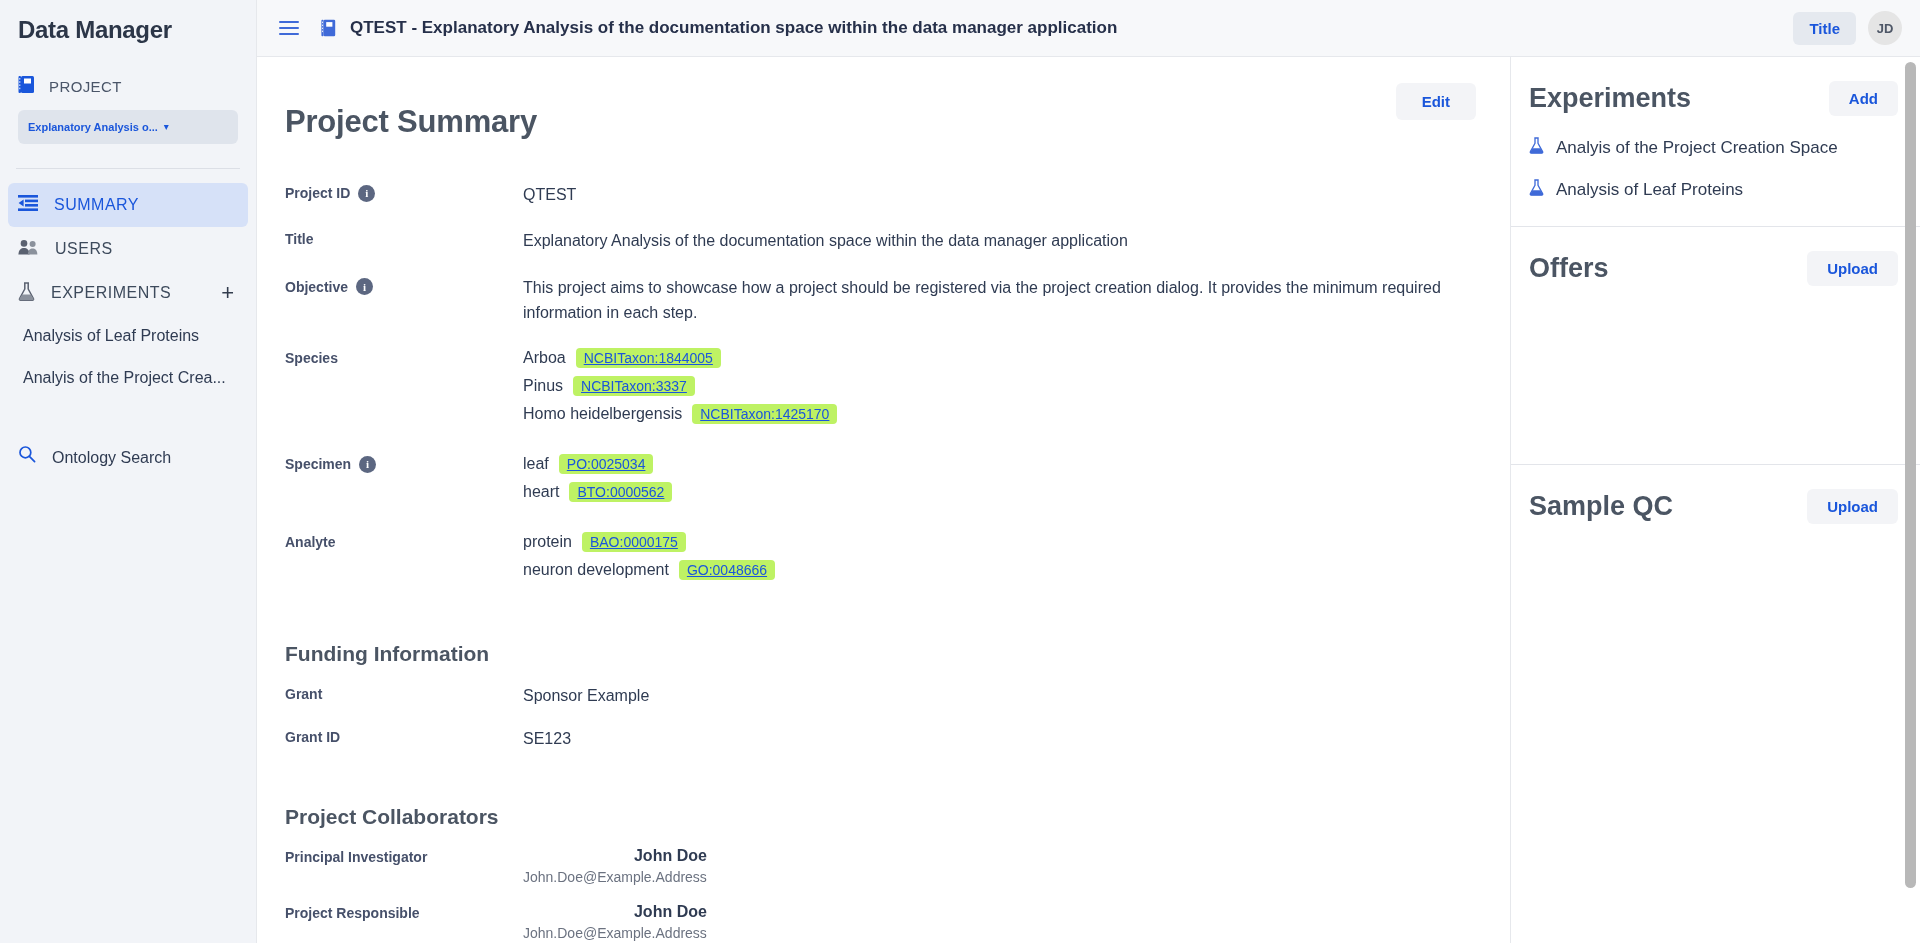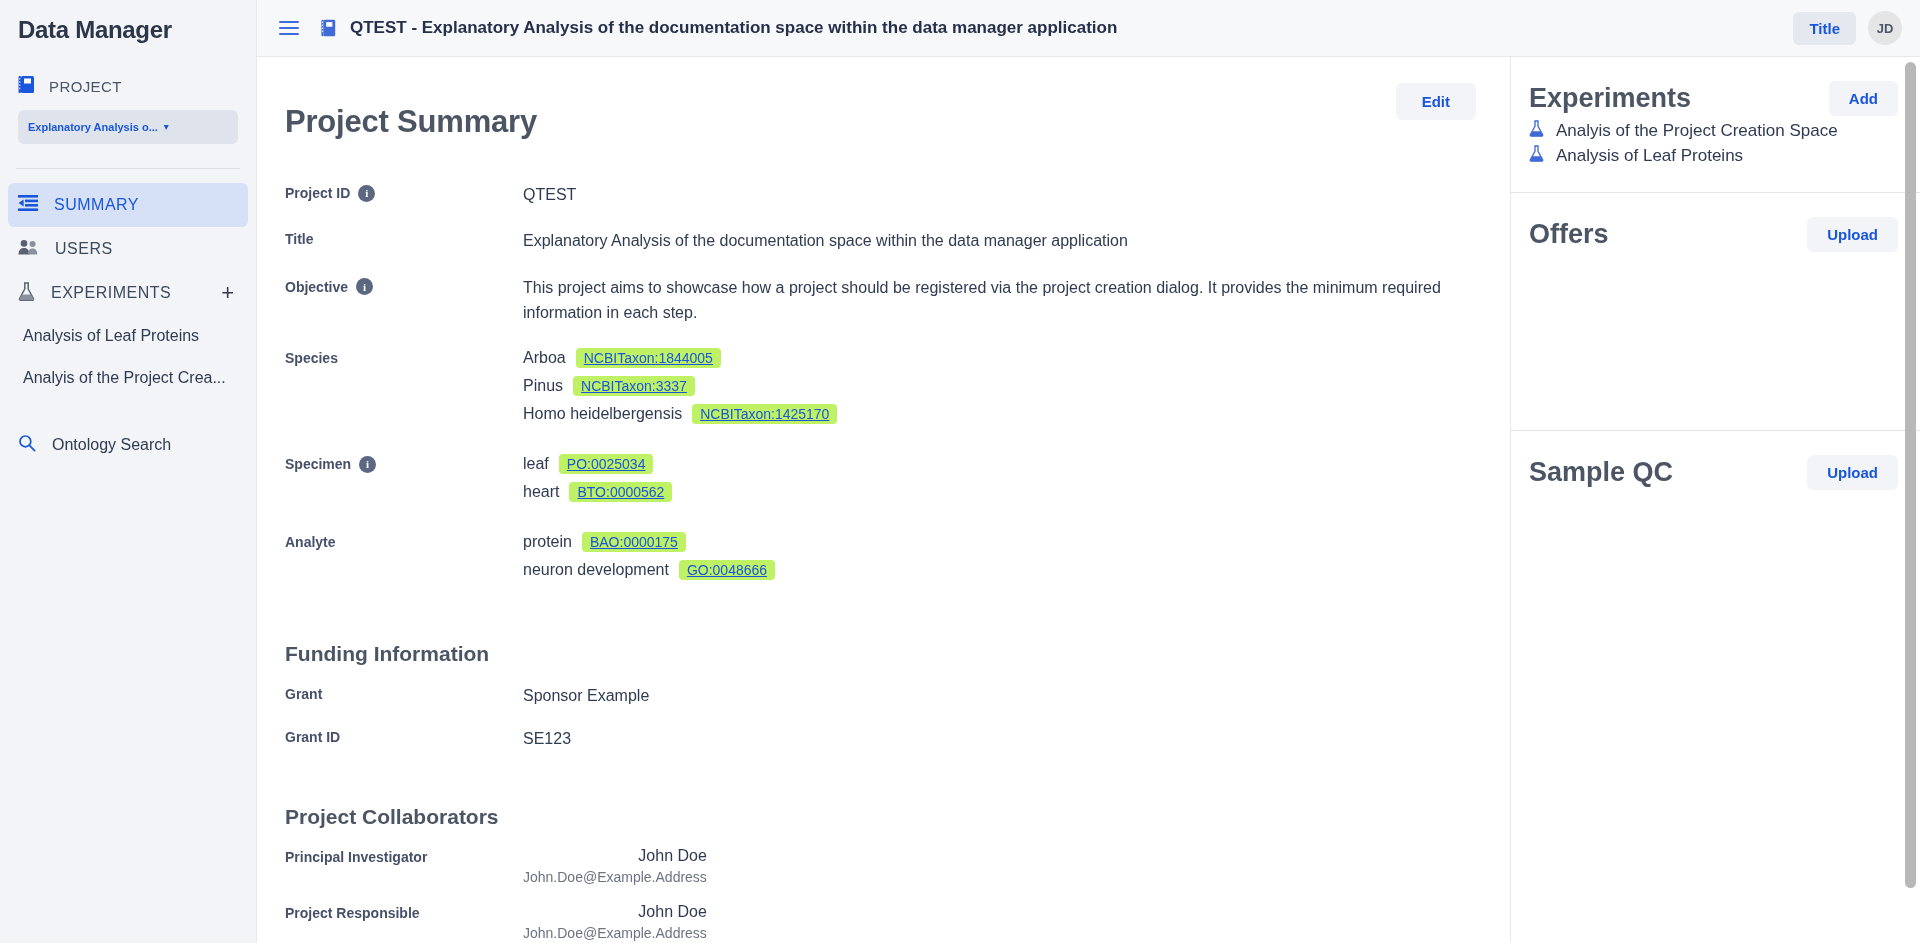--- a/index.html
+++ b/index.html
@@ -61,21 +61,21 @@
   .plus-btn {
     position:absolute; right: 14px; top: 50%; transform: translateY(-50%);
     font-size: 22px; color:#323c4d; line-height:1; cursor:pointer;
     font-weight: 400;
   }
   .exp-link {
     font-size: 16px; color:#2f3b52; padding: 0 0 0 23px;
     height: 42px; display:flex; align-items:center; cursor:pointer;
   }
   .ontology {
-    display:flex; align-items:center; gap:16px;
+    display:flex; align-items:flex-end; gap:16px;
     height: 44px; margin: 24px 8px 0 8px; padding-left: 10px; cursor:pointer;
   }
   .ontology .nav-label { font-size:16px; color:#2f3b52; }
 
   
   .main {
     flex: 1 1 auto; height: 943px;
     background:#ffffff; position: relative;
     display:flex; flex-direction: column;
     border-left: 1px solid #e6e8ec;
@@ -135,40 +135,40 @@
   }
   .term-row { display:flex; align-items:center; gap:10px; margin-bottom: 8px; }
   .term-name { font-size:16px; color:#2f3b52; }
   .term-chip {
     background:#bef264; border-radius:4px; padding: 2px 8px;
     color:#1a56db; font-size:14px; text-decoration: underline; cursor:pointer;
   }
   .section-title {
     font-size: 21px; font-weight:700; color:#4b5563; margin-top: 54px;
   }
-  .person-name { font-size:16px; color:#2f3b52; }
+  .person-name { font-size:16px; color:#2f3b52;font-weight:bold; }
   .person-mail { font-size:14px; color:#6b7280; margin-top:4px; }
 
   
   .rail {
     width: 410px; flex: 0 0 410px;
     padding: 0; background:#ffffff;
     border-left:1px solid #e6e8ec;
     display:flex; flex-direction:column;
   }
   .card { border-bottom:1px solid #e3e5ea; padding: 24px 22px 26px 18px; }
   .card-head { display:flex; align-items:center; }
   .card-title { font-size:27px; font-weight:700; color:#4b5563; }
   .card-btn {
     margin-left:auto; background:#f3f4f7; border-radius:6px;
     padding: 9px 20px; color:#1a56db; font-size:15px; font-weight:600; cursor:pointer;
   }
   .exp-row {
     display:flex; align-items:center; gap: 12px;
-    margin-top: 4px; cursor:pointer;
+    margin-top: 21px; cursor:pointer;
   }
   .exp-row .etext { font-size:17px; color:#2f3b52; }
   .card.offers { min-height: 238px; }
   .card.qc { min-height: 238px; border-bottom:none; }
 
   
   .scrollbar {
     position:absolute; right: 4px; top: 62px;
     width: 11px; height: 860px;
     background:#ffffff;

